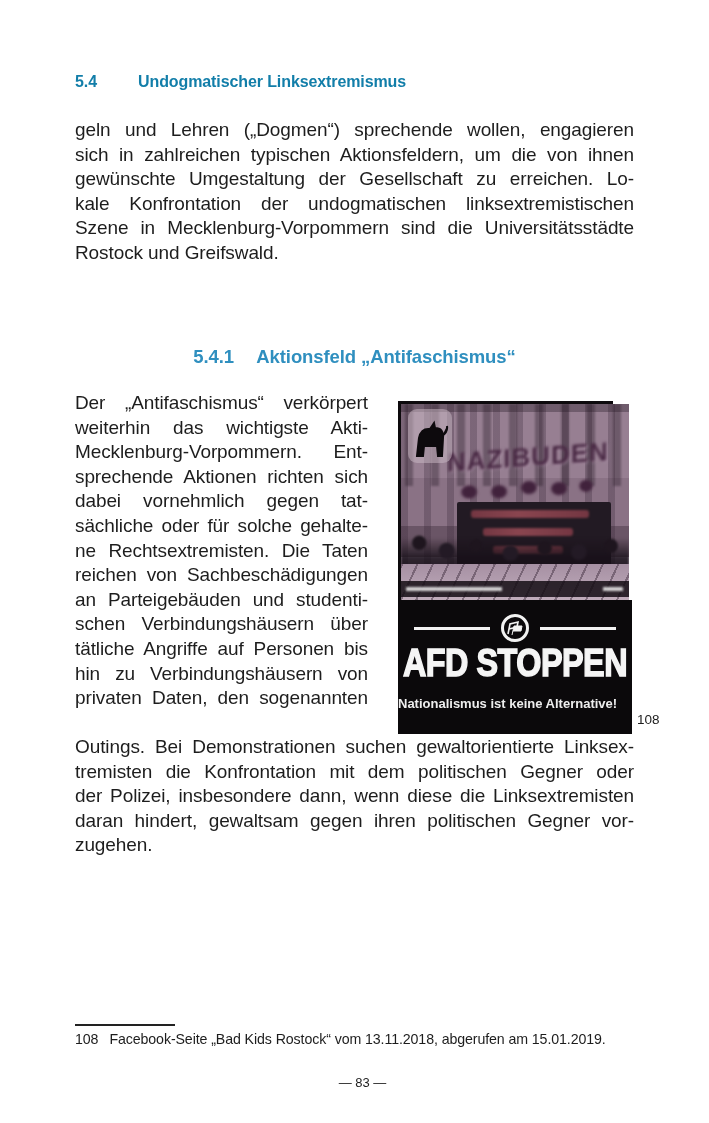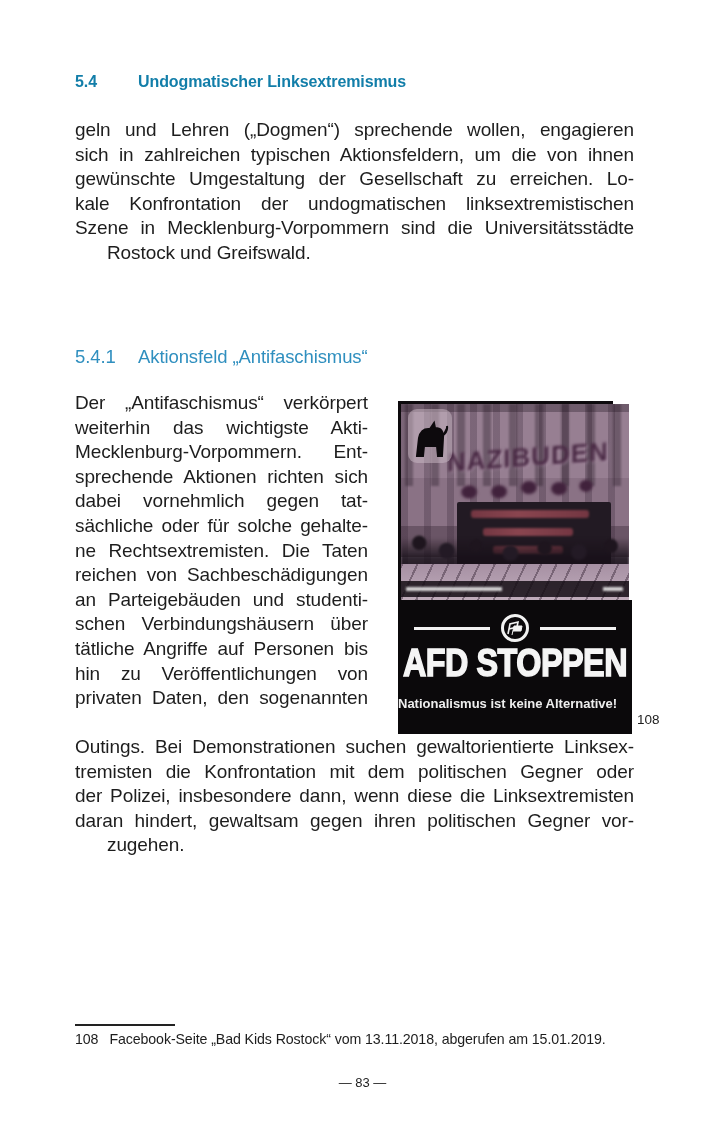--- a/index.html
+++ b/index.html
@@ -20,31 +20,32 @@
   .sec-head{
     position:absolute;left:75px;top:73px;width:559px;
     display:flex;
     font-size:16px;font-weight:700;color:var(--heading);
     letter-spacing:-0.1px;
   }
   .sec-head .num{width:63px;flex:0 0 63px;}
   .sub-head{
     position:absolute;left:75px;top:346px;width:559px;
     display:flex;
-    font-size:18.5px;font-weight:400;color:var(--subheading);
+    font-size:18.5px;font-weight:700;color:var(--subheading);
     letter-spacing:-0.1px;
+    justify-content:center;
   }
   .sub-head .num{width:63px;flex:0 0 63px;}
   
   .para{position:absolute;font-size:19px;line-height:24.6px;letter-spacing:-0.1px;color:var(--body);}
   .p1{left:75px;top:118px;width:559px;}
   .pcol{left:75px;top:391px;width:293px;}
   .pcont{left:75px;top:735px;width:559px;}
   .jline{text-align:justify;text-align-last:justify;white-space:normal;}
-  .jline.last{text-align-last:left;margin-left:32px;}
+  .jline.last{text-align-last:left;}
   
   .figure{
     position:absolute;left:398px;top:401px;width:215px;height:333px;
     background:#0d0a0d;
   }
   .photo{
     position:absolute;left:3px;top:3px;width:228px;height:196px;
     background:
       linear-gradient(180deg, rgba(40,25,40,.35) 0 8px, rgba(0,0,0,0) 8px),
       repeating-linear-gradient(90deg, rgba(55,35,55,.28) 0 7px, rgba(0,0,0,0) 7px 23px),
@@ -197,21 +198,21 @@
       <div class="jline">weiterhin das wichtigste Akti-</div>
       <div class="jline">Mecklenburg-Vorpommern. Ent-</div>
       <div class="jline">sprechende Aktionen richten sich</div>
       <div class="jline">dabei vornehmlich gegen tat-</div>
       <div class="jline">sächliche oder für solche gehalte-</div>
       <div class="jline">ne Rechtsextremisten. Die Taten</div>
       <div class="jline">reichen von Sachbeschädigungen</div>
       <div class="jline">an Parteigebäuden und studenti-</div>
       <div class="jline">schen Verbindungshäusern über</div>
       <div class="jline">tätliche Angriffe auf Personen bis</div>
-      <div class="jline">hin zu Veröffentlichungen von</div>
+      <div class="jline">hin zu Verbindungshäusern von</div>
       <div class="jline">privaten Daten, den sogenannten</div>
     </div>
 
   <div class="figure">
     <div class="photo">
       <div class="photo-blur">
         <div class="windows"></div>
         <div class="graffiti">NAZIBUDEN</div>
         <div class="graffiti2"></div>
         <div class="black-banner">

